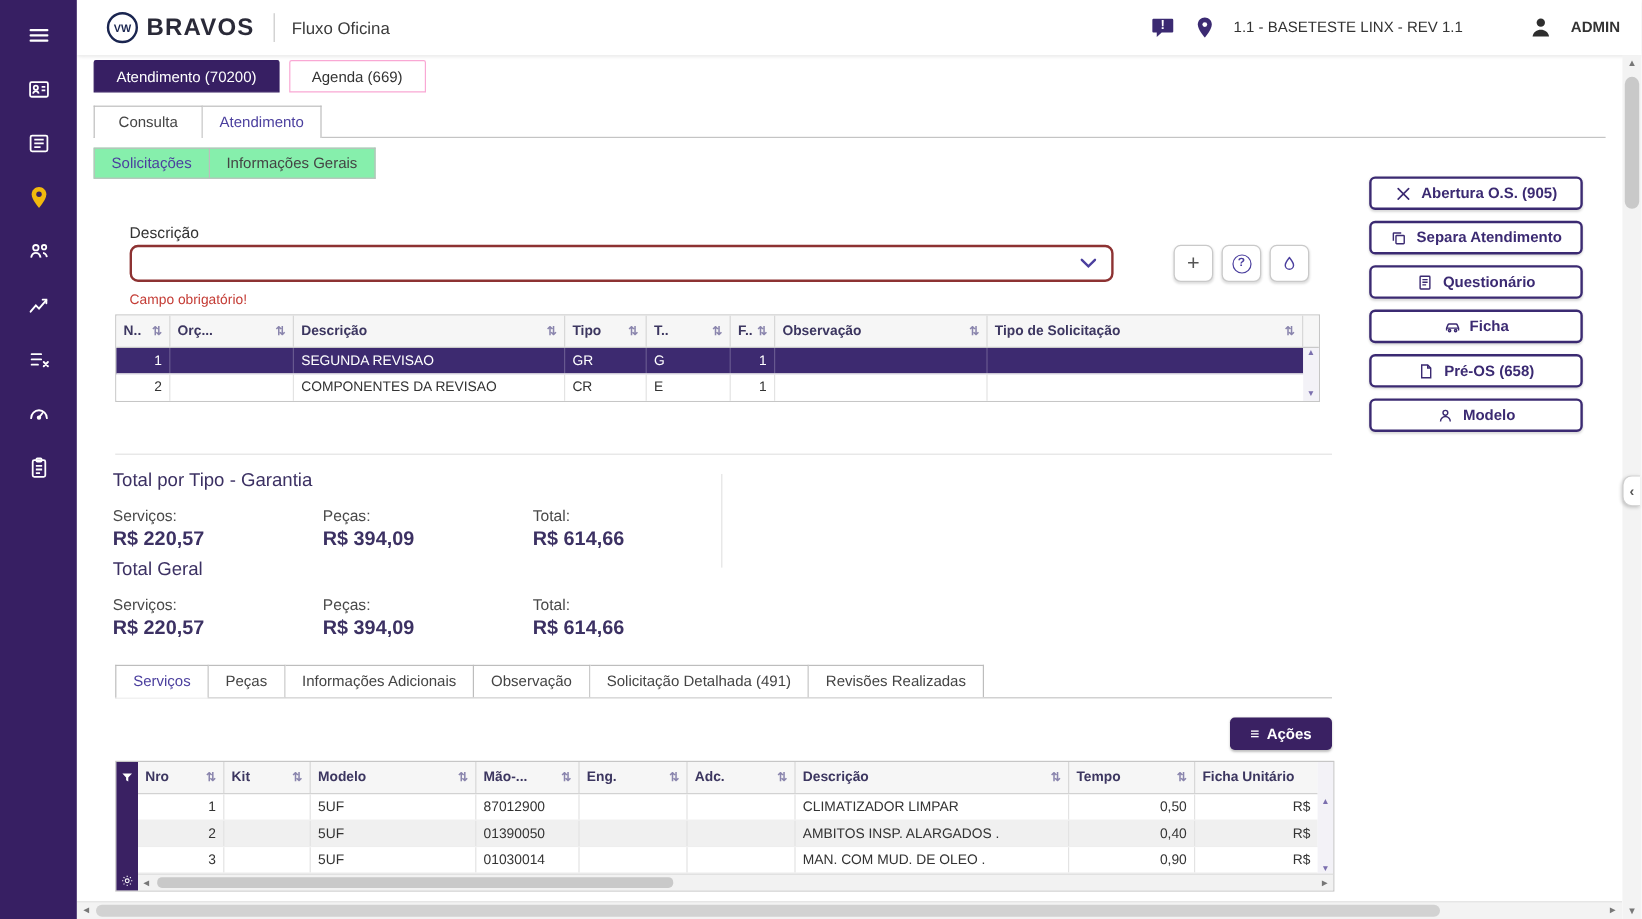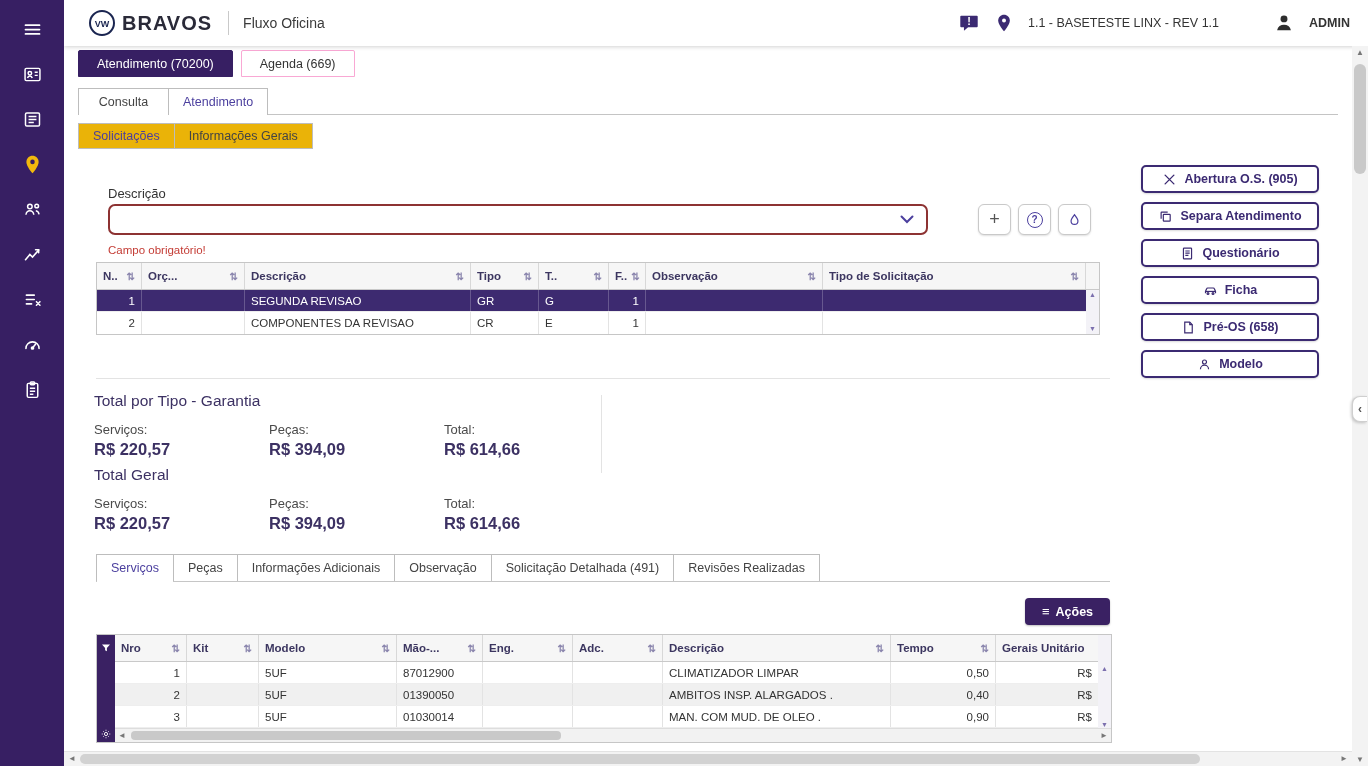--- a/index.html
+++ b/index.html
@@ -57,21 +57,21 @@
     font-size:12.5px; border:1px solid #bdbdbd; border-bottom:none; background:#fff; color:#444; cursor:pointer; position:relative;
   }
   .tabs2 .tab + .tab { border-left:none; }
   .tabs2 .tab.active { color:#4b3f9e; font-weight:500; }
   .tabs2 .tab.active::after { content:''; position:absolute; left:0; right:0; bottom:-1px; height:1px; background:#fff; }
 
   
   .tabs3 { position:absolute; top:77px; left:14px; display:flex; }
   .tabs3 .tab {
     height:26px; padding:0 14px; display:flex; align-items:center; font-size:12.5px;
-    border:1px solid #bdbdbd; background:#eab308; color:#444; cursor:pointer;
+    border:1px solid #bdbdbd; background:#86efac; color:#444; cursor:pointer;
   }
   .tabs3 .tab + .tab { border-left:none; }
   .tabs3 .tab.active { color:#4b3f9e; font-weight:500; }
   .tabs3 .tab.muted { background:#e9e9e9; color:#8a8a8a; }
 
   
   .lbl-desc { position:absolute; top:140px; left:44px; font-size:13px; color:#333; }
   .select {
     position:absolute; top:158px; left:44px; width:820px; height:31px; background:#fff;
     border:2px solid #8d3232; border-radius:7px; display:flex; align-items:center; cursor:pointer;
@@ -100,21 +100,21 @@
   .cell { font-size:11.5px; padding:0 6px; display:flex; align-items:center; overflow:hidden; white-space:nowrap; border-right:1px solid #e3e3e3; }
   .hrow .cell { font-size:11.5px; border-right:1px solid #d8d8d8; }
   .row.selected .cell { border-right:1px solid rgba(255,255,255,.22); }
   .num { justify-content:flex-end; }
   .t1c0{width:45px}.t1c1{width:103px}.t1c2{width:226px}.t1c3{width:68px}.t1c4{width:70px}.t1c5{width:37px}.t1c6{width:177px}.t1c7{width:263px}
   .t1scol { width:13px; border-right:none !important; }
   .minivs { width:13px; background:#f3f2f7; display:flex; flex-direction:column; justify-content:space-between; align-items:center; font-size:7px; color:#7b6fae; cursor:pointer; }
   .minivs span { line-height:10px; }
 
   
-  .actions { position:absolute; left:1077px; top:119px; width:178px; display:flex; flex-direction:column; gap:9px; }
+  .actions { position:absolute; left:1077px; top:101px; width:178px; display:flex; flex-direction:column; gap:9px; }
   .abtn {
     height:28px; background:#fff; border:2px solid #3b2a72; border-radius:5px; box-shadow:0 1px 2px rgba(0,0,0,.15);
     display:flex; align-items:center; justify-content:center; gap:7px; font-size:12.5px; font-weight:bold; color:#3b2a72; cursor:pointer;
   }
   .abtn svg { width:15px; height:15px; }
 
   
   .divider-h { position:absolute; top:332px; left:32px; width:1014px; height:1px; background:#e3e3e3; }
   .divider-v { position:absolute; top:349px; left:537px; width:1px; height:78px; background:#e3e3e3; }
   .sect-title { position:absolute; font-size:15.5px; font-weight:normal; color:#3c3163; }
@@ -491,21 +491,21 @@
               </div>
             <div class="cell th t2c6">
                 <span>Descrição</span>
                 <span class="sort">⇅</span>
               </div>
             <div class="cell th t2c7">
                 <span>Tempo</span>
                 <span class="sort">⇅</span>
               </div>
             <div class="cell th t2c8">
-                <span>Gerais Unitário</span>
+                <span>Ficha Unitário</span>
               </div>
           </div>
           <div class="row">
             <div class="cell num t2c0">1</div>
             <div class="cell t2c1"></div>
             <div class="cell t2c2">5UF</div>
             <div class="cell t2c3">87012900</div>
             <div class="cell t2c4"></div>
             <div class="cell t2c5"></div>
             <div class="cell t2c6">CLIMATIZADOR LIMPAR</div>

